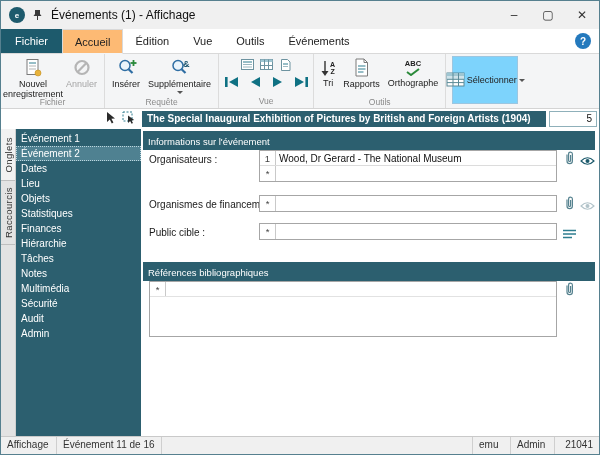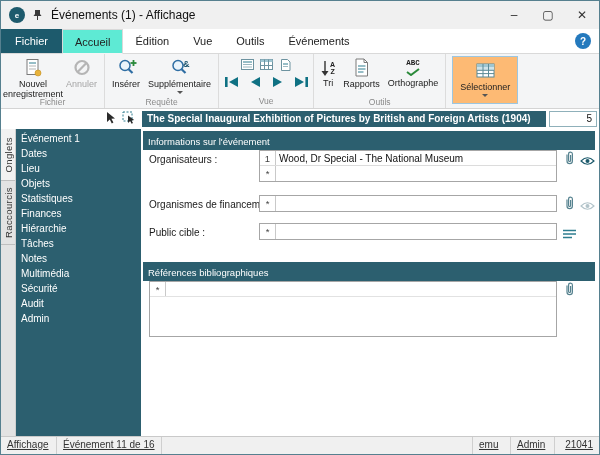--- a/index.html
+++ b/index.html
@@ -13,21 +13,21 @@
               display:flex; align-items:center; justify-content:center; }
   .pin-btn { margin-left:8px; display:flex; align-items:center; }
   .title-text { margin-left:9px; font-size:12px; color:#111; }
   .win-controls { margin-left:auto; display:flex; height:28px; }
   .win-btn { width:34px; display:flex; align-items:center; justify-content:center; font-size:12px; color:#333; }
 
   
   .tabrow { height:25px; display:flex; align-items:stretch; background:#fff; border-bottom:1px solid #d9d9d9; }
   .tab-file { background:#1d5a6c; color:#fff; padding:0 14px; font-size:11px; display:flex; align-items:center; }
   .tab { padding:0 12px; font-size:11px; color:#222; display:flex; align-items:center; }
-  .tab.selected { background:#5eead4; border:1px solid #d9d9d9; border-bottom:1px solid #f4f5f6; margin-bottom:-1px; }
+  .tab.selected { background:#fdba74; border:1px solid #d9d9d9; border-bottom:1px solid #f4f5f6; margin-bottom:-1px; }
   .help-btn { margin-left:auto; margin-right:8px; align-self:center; width:16px; height:16px; border-radius:50%;
               background:#2479bd; color:#fff; font-size:10px; font-weight:bold; display:flex; align-items:center; justify-content:center; }
 
   
   .ribbon { height:55px; background:#f4f5f6; display:flex; border-bottom:1px solid #d4d4d4; }
   .rgroup { display:flex; flex-direction:column; border-right:1px solid #dcdcdc; }
   .rgroup-body { flex:1; display:flex; align-items:flex-start; padding:1px 3px 0 3px; }
   .rgroup-label { text-align:center; font-size:8.5px; color:#8a8a8a; padding:0 4px 2px 4px; }
   .rbtn { display:flex; flex-direction:column; align-items:center; gap:1px; background:transparent; border:1px solid transparent;
           padding:2px 3px 0 3px; font-size:9px; color:#222; height:42px; font-family:inherit; cursor:default; }
@@ -35,23 +35,23 @@
   .rbtn.wrap { width:58px; }
   .rbtn.disabled { color:#a5a5a5; }
   .caret { width:0; height:0; border-left:3px solid transparent; border-right:3px solid transparent; border-top:3px solid #555; display:inline-block; }
   .vue-col { display:flex; flex-direction:column; align-items:center; gap:3px; padding-top:3px; }
   .mini-icons { display:flex; gap:4px; }
   .mini-btn { width:15px; height:13px; display:flex; align-items:center; justify-content:center; }
   .nav-row { display:flex; gap:4px; }
   .nav-btn { width:19px; height:15px; display:flex; align-items:center; justify-content:center; }
   .az-wrap { display:flex; align-items:center; gap:1px; height:20px; }
   .az-letters { display:flex; flex-direction:column; font-size:7px; font-weight:bold; color:#222; line-height:1; }
-  .abc-text { font-size:7.5px; font-weight:bold; color:#222; line-height:1;font-family:Liberation Mono, monospace; }
+  .abc-text { font-size:7.5px; font-weight:bold; color:#222; line-height:1; }
   .sel-area { display:flex; align-items:flex-start; padding:2px 6px; }
-  .sel-btn { width:66px; height:48px; background:#fdba74; border:1px solid #9cc6e0; display:flex; flex-direction:column;
+  .sel-btn { width:66px; height:48px; background:#7dd3fc; border:1px solid #9cc6e0; display:flex; flex-direction:row;
              align-items:center; justify-content:center; gap:2px; font-size:9px; color:#222; font-family:inherit; }
 
   
   .recordbar { height:20px; display:flex; align-items:center; padding:1px 2px; gap:3px; background:#fff; }
   .rec-left { width:136px; height:16px; display:flex; justify-content:flex-end; align-items:center; gap:6px; padding-right:3px; }
   .rec-title { flex:1; background:#2c5f6f; color:#fff; height:16px; line-height:16px; font-weight:bold; font-size:10px;
                padding:0 5px; white-space:nowrap; overflow:hidden; }
   .rec-count { width:48px; height:16px; border:1px solid #8fb0ba; background:#fff; font-size:10px; line-height:14px;
                text-align:right; padding:0 4px; color:#111; }
 
@@ -76,21 +76,21 @@
   .grow { display:flex; height:15px; border-bottom:1px solid #dcdcdc; }
   .grow:last-child { border-bottom:none; }
   .gnum { width:16px; border-right:1px solid #c9c9c9; font-size:9.5px; color:#444; text-align:center; line-height:15px; background:#fff; }
   .gval { flex:1; font-size:10px; color:#111; line-height:15px; padding-left:3px; white-space:nowrap; overflow:hidden; }
   .icon-col { position:absolute; display:flex; gap:4px; align-items:center; }
   .biblio-box { position:absolute; left:8px; top:152px; width:408px; height:56px; border:1px solid #a6a6a6; background:#fff; }
   .biblio-box .grow { border-bottom:1px solid #e2e2e2; }
 
   
   .statusbar { height:18px; background:#f0f0f0; border-top:1px solid #c9c9c9; display:flex; align-items:stretch; font-size:10px; color:#333; }
-  .st-cell { padding:2px 6px; border-right:1px solid #cfcfcf; white-space:nowrap;text-decoration:underline; }
+  .st-cell { padding:2px 6px; border-right:1px solid #cfcfcf; white-space:nowrap; }
   .st-spacer { flex:1; border-right:1px solid #cfcfcf; }
   .st-right { text-align:right; }
 </style>
 </head>
 <body>
 
 <div class="window">
 
   <div class="titlebar">
     <div class="app-logo">e</div>
@@ -318,20 +318,21 @@
       <div class="vstrip">
         <div class="vtab t0">
             <span>Onglets</span>
           </div>
         <div class="vtab t1">
             <span>Raccourcis</span>
           </div>
       </div>
       <div class="sb-panel">
         <div class="sb-item">Événement 1</div>
+        <div class="sb-item selected">Événement 2</div>
         <div class="sb-item">Dates</div>
         <div class="sb-item">Lieu</div>
         <div class="sb-item">Objets</div>
         <div class="sb-item">Statistiques</div>
         <div class="sb-item">Finances</div>
         <div class="sb-item">Hiérarchie</div>
         <div class="sb-item">Tâches</div>
         <div class="sb-item">Notes</div>
         <div class="sb-item">Multimédia</div>
         <div class="sb-item">Sécurité</div>
@@ -340,21 +341,21 @@
       </div>
     </div>
 
     <div class="main">
       <div class="sec-header sec1">Informations sur l'événement</div>
 
       <div class="fld-label" style="top:25px;">Organisateurs :</div>
       <div class="grid" style="top:21px;">
         <div class="grow">
           <div class="gnum">1</div>
-          <div class="gval">Wood, Dr Special - The National Museum</div>
+          <div class="gval">Wood, Dr Gerard - The National Museum</div>
         </div>
         <div class="grow">
           <div class="gnum">*</div>
           <div class="gval"></div>
         </div>
       </div>
       <div class="icon-col" style="left:422px; top:22px;">
         <span>
           <svg width="13" height="15" viewBox="0 0 13 15">
               <path d="M4 3.5 v6.5 a2.7 2.7 0 0 0 5.4 0 V3 a1.9 1.9 0 0 0 -3.8 0 v6.5 a1 1 0 0 0 2 0 V4" fill="none" stroke="#56828f" stroke-width="1.2"></path>

